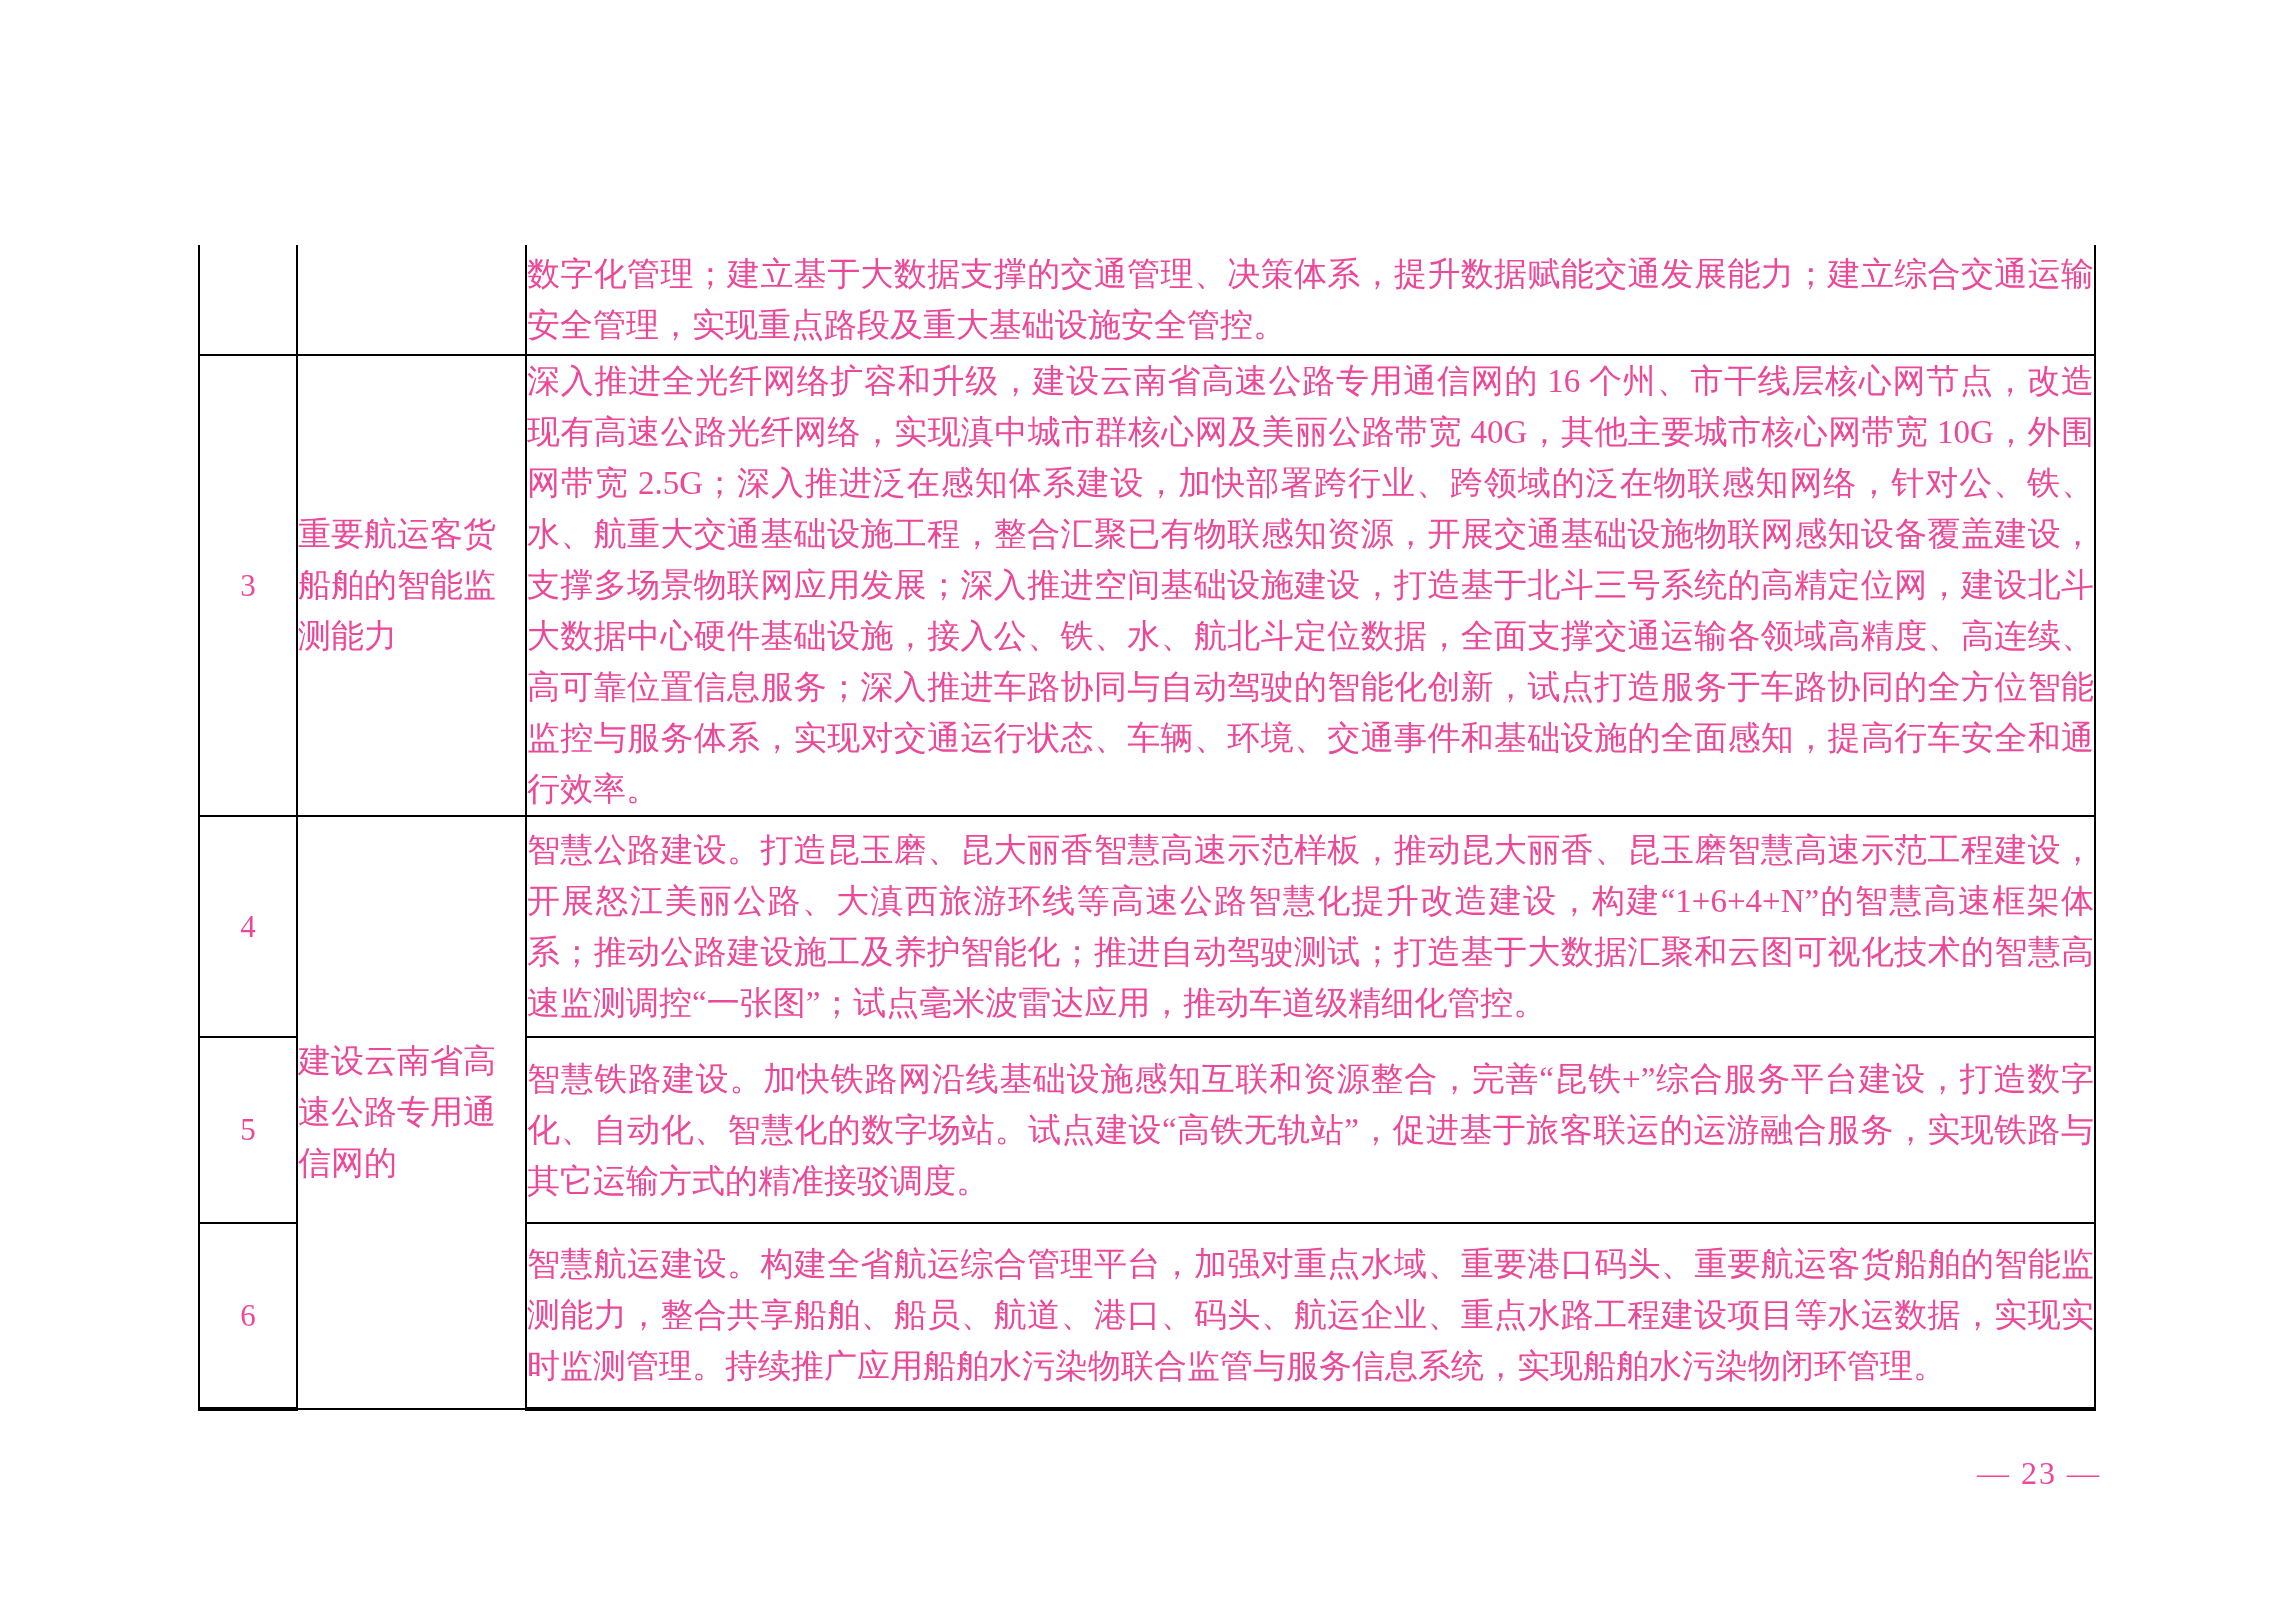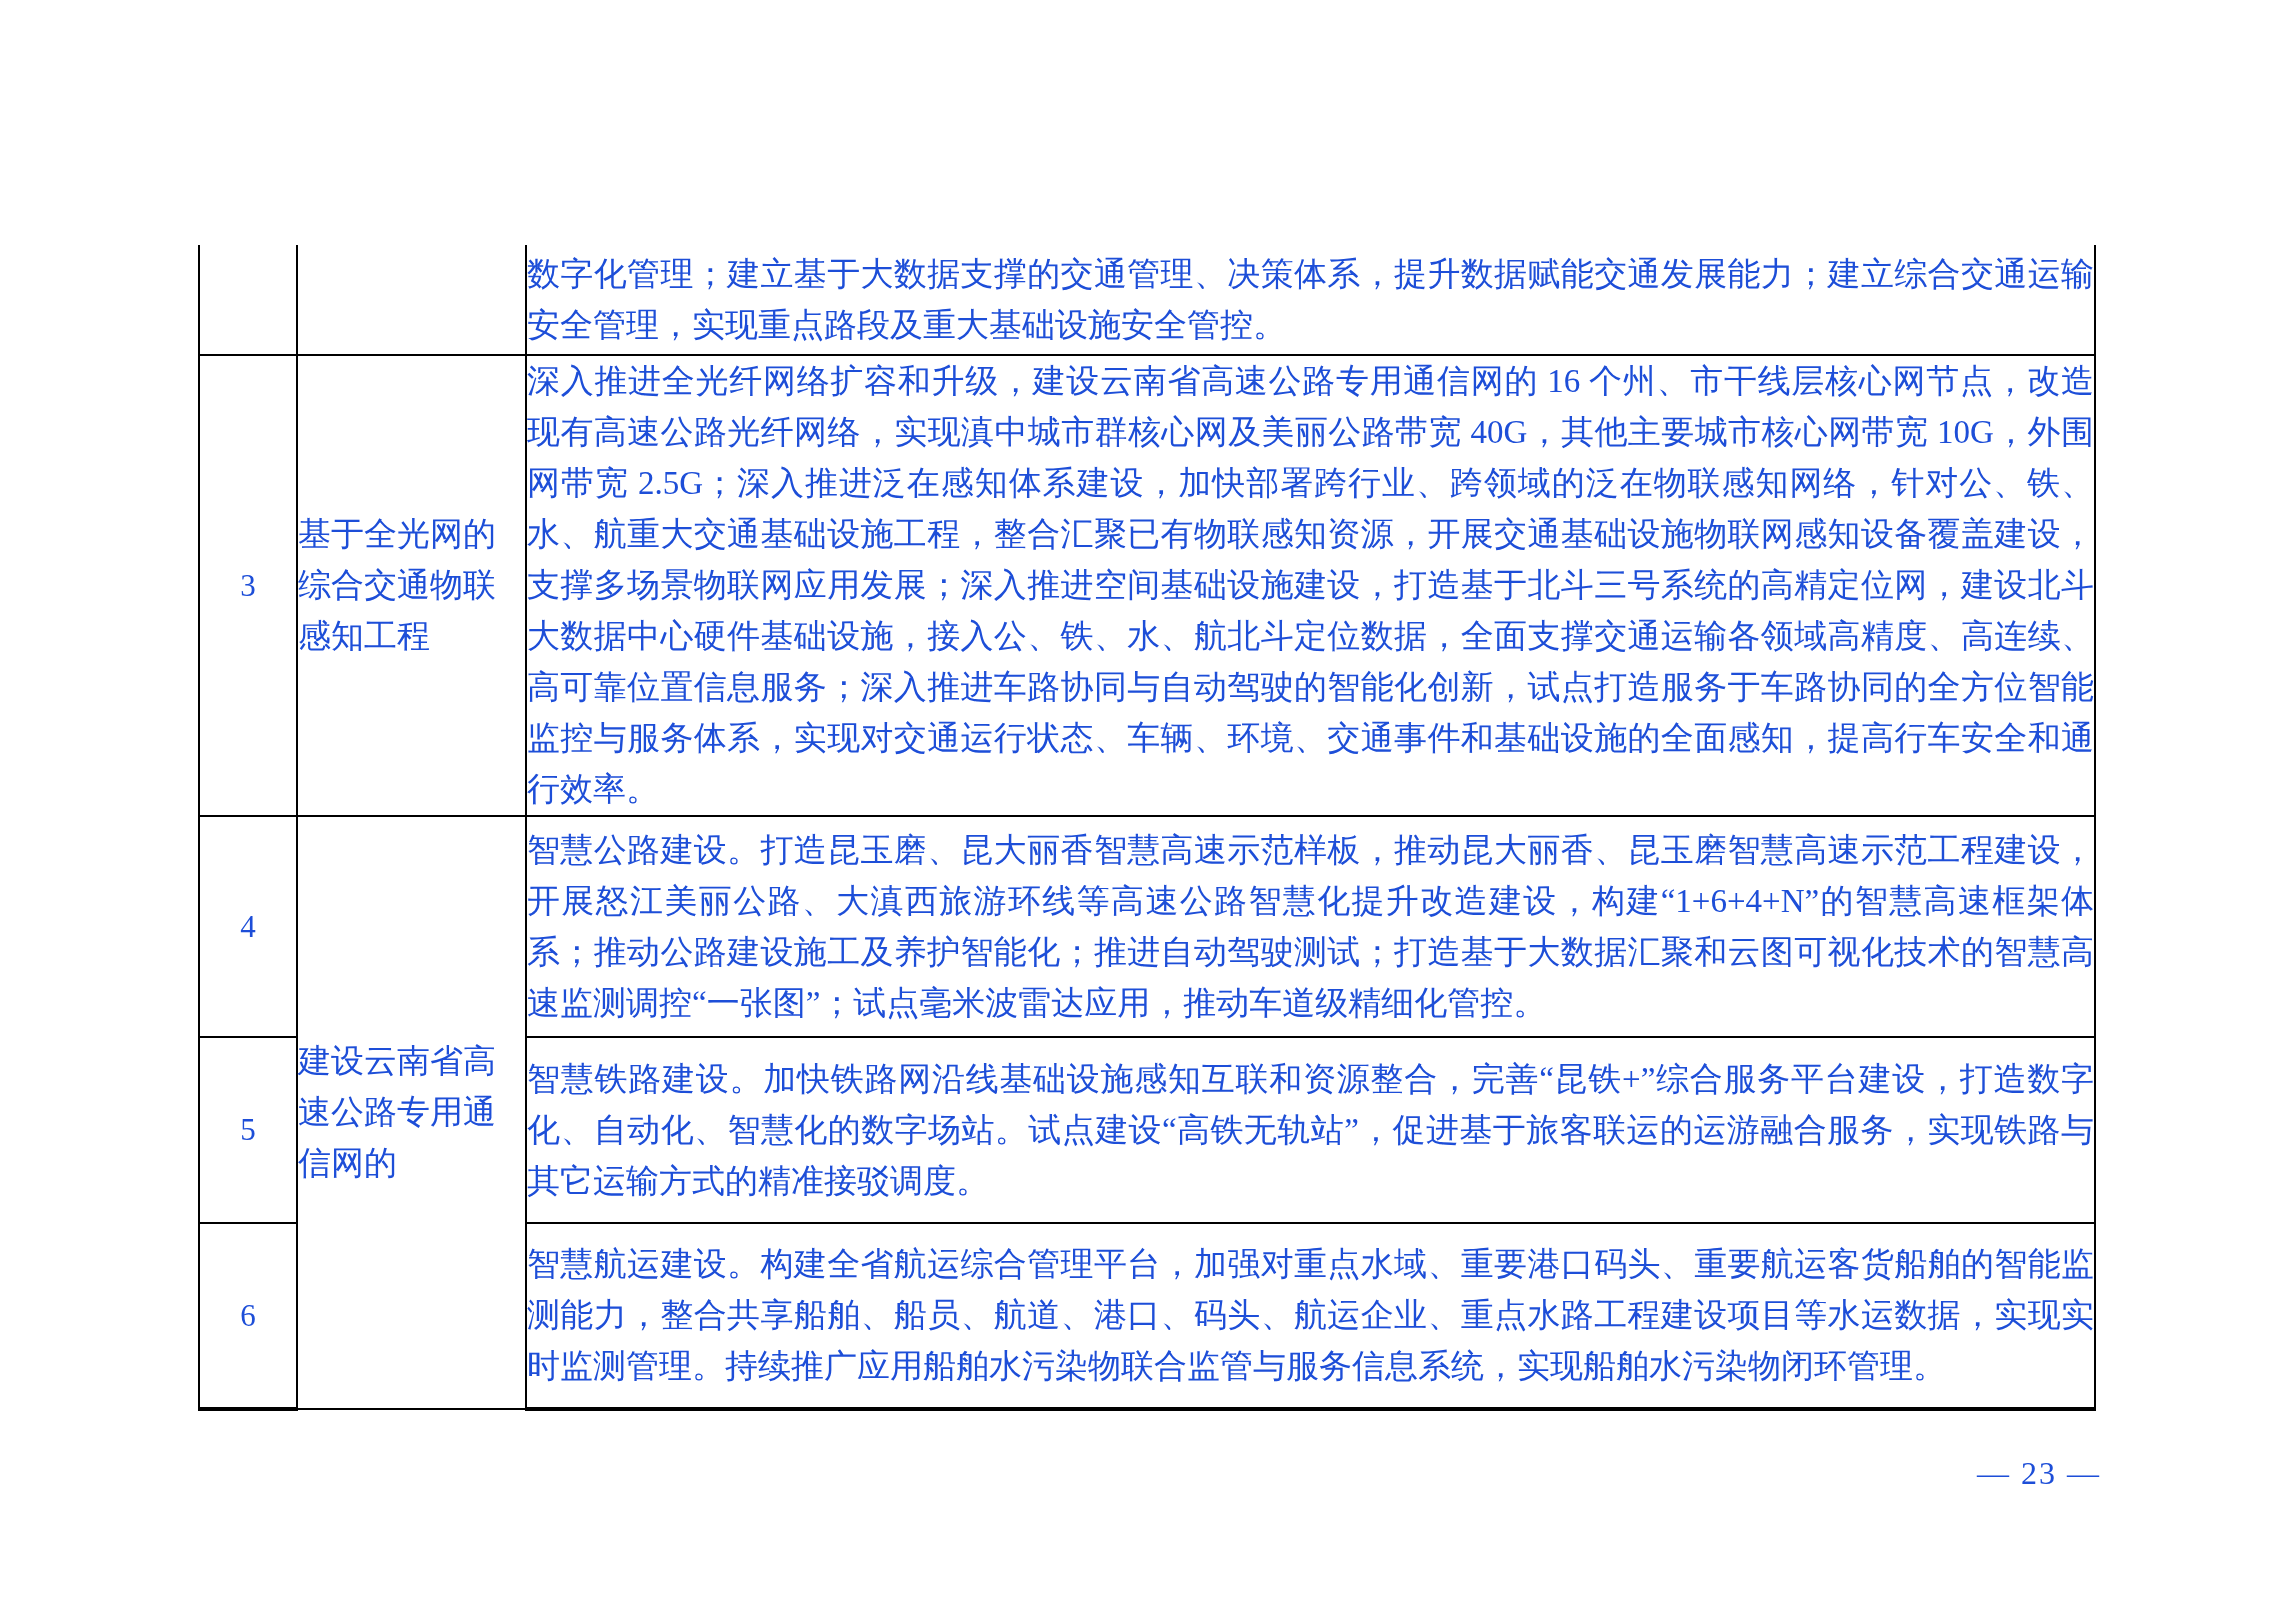--- a/index.html
+++ b/index.html
@@ -2,21 +2,21 @@
 <html lang="zh"><head>
 <meta charset="utf-8">
 <style>
   html,body{margin:0;padding:0;background:#ffffff;}
   .page{
     position:relative;
     width:2293px;
     height:1621px;
     background:#ffffff;
     font-family:"Liberation Serif","DejaVu Serif",serif;
-    color:#1d4ed8;
+    color:#ec4899;
     overflow:hidden;
   }
   table.doc-table{
     position:absolute;
     left:198px;
     top:245px;
     width:1897px;
     table-layout:fixed;
     border-collapse:collapse;
   }
@@ -69,21 +69,21 @@
       <col class="c-desc">
     </colgroup>
     <tbody>
       <tr class="first-row" style="height:110px;">
         <td class="num-cell"></td>
         <td class="name-cell"></td>
         <td class="desc-cell">数字化管理；建立基于大数据支撑的交通管理、决策体系，提升数据赋能交通发展能力；建立综合交通运输安全管理，实现重点路段及重大基础设施安全管控。</td>
       </tr>
       <tr style="height:439px;">
         <td class="num-cell">3</td>
-        <td class="name-cell">基于全光网的综合交通物联感知工程</td>
+        <td class="name-cell">重要航运客货船舶的智能监测能力</td>
         <td class="desc-cell">深入推进全光纤网络扩容和升级，建设云南省高速公路专用通信网的 16 个州、市干线层核心网节点，改造现有高速公路光纤网络，实现滇中城市群核心网及美丽公路带宽 40G，其他主要城市核心网带宽 10G，外围网带宽 2.5G；深入推进泛在感知体系建设，加快部署跨行业、跨领域的泛在物联感知网络，针对公、铁、水、航重大交通基础设施工程，整合汇聚已有物联感知资源，开展交通基础设施物联网感知设备覆盖建设，支撑多场景物联网应用发展；深入推进空间基础设施建设，打造基于北斗三号系统的高精定位网，建设北斗大数据中心硬件基础设施，接入公、铁、水、航北斗定位数据，全面支撑交通运输各领域高精度、高连续、高可靠位置信息服务；深入推进车路协同与自动驾驶的智能化创新，试点打造服务于车路协同的全方位智能监控与服务体系，实现对交通运行状态、车辆、环境、交通事件和基础设施的全面感知，提高行车安全和通行效率。</td>
       </tr>
       <tr style="height:221px;">
         <td class="num-cell">4</td>
         <td class="name-cell" rowspan="3">建设云南省高速公路专用通信网的</td>
         <td class="desc-cell">智慧公路建设。打造昆玉磨、昆大丽香智慧高速示范样板，推动昆大丽香、昆玉磨智慧高速示范工程建设，开展怒江美丽公路、大滇西旅游环线等高速公路智慧化提升改造建设，构建“1+6+4+N”的智慧高速框架体系；推动公路建设施工及养护智能化；推进自动驾驶测试；打造基于大数据汇聚和云图可视化技术的智慧高速监测调控“一张图”；试点毫米波雷达应用，推动车道级精细化管控。</td>
       </tr>
       <tr style="height:186px;">
         <td class="num-cell">5</td>
         <td class="desc-cell">智慧铁路建设。加快铁路网沿线基础设施感知互联和资源整合，完善“昆铁+”综合服务平台建设，打造数字化、自动化、智慧化的数字场站。试点建设“高铁无轨站”，促进基于旅客联运的运游融合服务，实现铁路与其它运输方式的精准接驳调度。</td>

